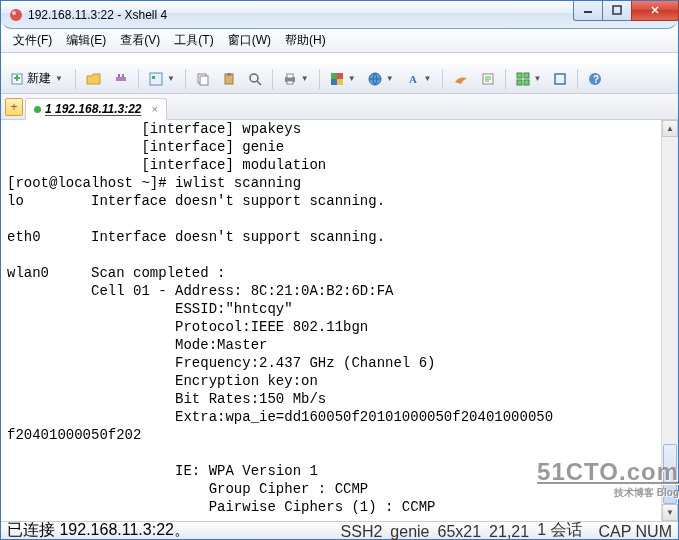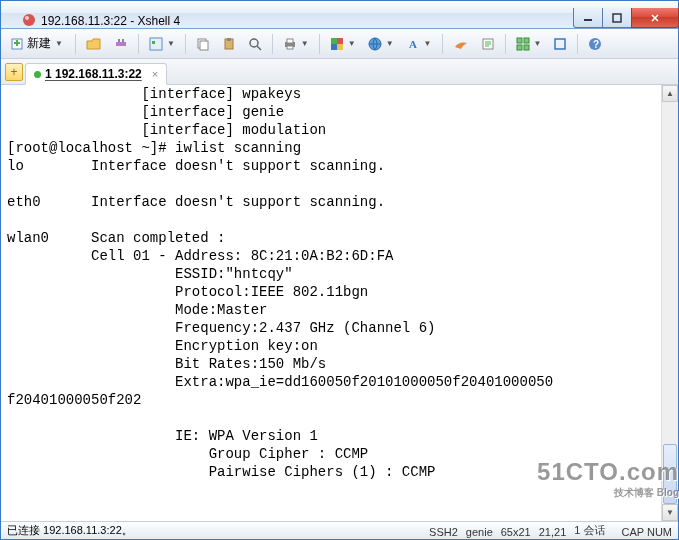--- a/index.html
+++ b/index.html
@@ -1,47 +1,47 @@
 <!DOCTYPE html>
 <html><head>
 <meta charset="utf-8">
 <style>
   * { box-sizing: border-box; margin: 0; padding: 0; }
   body { font-family: "Segoe UI", Tahoma, sans-serif; font-size: 12px; background: #fff; width: 679px; height: 540px; overflow: hidden; position: relative; }
   .window { width: 679px; height: 540px; border: 1px solid #3a79c4; display: flex; flex-direction: column; background: #fff; }
-  .titlebar { height: 28px; background: linear-gradient(to bottom, #fbfcfe 0%, #e7eff9 45%, #d7e4f3 46%, #e6eff9 100%); display: flex; align-items: flex-end; padding-left: 20px; border-bottom: 1px solid #7a9fc9; }
+  .titlebar { height: 28px; background: linear-gradient(to bottom, #fbfcfe 0%, #e7eff9 45%, #d7e4f3 46%, #e6eff9 100%); display: flex; align-items: center; padding-left: 7px; border-bottom: 1px solid #7a9fc9; border-radius: 11px; }
   .titlebar .icon { width: 16px; height: 16px; margin-right: 4px; }
   .titlebar .title { flex: 1; font-size: 12px; color: #000; }
   .winbtns { display: flex; height: 20px; margin-top: -8px; margin-right: -1px; }
   .winbtn { width: 30px; height: 20px; border: 1px solid #5a7ca8; border-top: none; display: flex; align-items: center; justify-content: center; font-size: 11px; color: #334; background: linear-gradient(to bottom, #eaf2fb, #cfdff2); margin-left: -1px; }
   .winbtn.min { border-bottom-left-radius: 3px; }
   .winbtn.close { width: 48px; background: linear-gradient(to bottom, #f07a6f, #d94f3f 45%, #c93a2a 46%, #e2654f); color: #fff; border-color: #9e3a2d; border-bottom-right-radius: 3px; }
   .menubar { height: 24px; background: linear-gradient(to bottom, #fdfefe, #eef1f6); border-bottom: 1px solid #c8cedb; display: flex; align-items: center; padding: 0 6px; gap: 2px; }
   .menubar .mitem { padding: 2px 6px; font-size: 12px; color: #000; }
-  .toolbar { height: 30px; background: linear-gradient(to bottom, #fbfcfe, #e3e8f1); border-bottom: 1px solid #c8cedb; display: flex; align-items: center; padding: 0 4px; gap: 2px; }
+  .toolbar { height: 30px; background: linear-gradient(to bottom, #fbfcfe, #e3e8f1); border-bottom: 1px solid #c8cedb; display: flex; align-items: center; padding: 0 4px; gap: 2px; margin-top: 11px; }
   .tbtn { height: 22px; display: flex; align-items: center; padding: 0 4px; border: 1px solid transparent; border-radius: 2px; gap: 3px; font-size: 12px; }
   .tbtn.lab { padding-right: 6px; }
   .tsep { width: 1px; height: 20px; background: #c8cedb; margin: 0 3px; }
   .drop { font-size: 8px; color: #555; margin-left: 1px; }
   .tabbar { height: 26px; background: linear-gradient(to bottom, #f7f8fb, #e7eaf0); border-bottom: 1px solid #c8cedb; display: flex; align-items: flex-end; padding-left: 4px; gap: 2px; }
   .addtab { width: 18px; height: 18px; background: linear-gradient(to bottom, #fff1c0, #ffd76a); border: 1px solid #cfa735; border-radius: 2px; display: flex; align-items: center; justify-content: center; font-size: 12px; color: #8a6d1f; margin-bottom: 3px; }
   .tab { height: 22px; background: #fff; border: 1px solid #c8cedb; border-bottom: 1px solid #fff; padding: 0 8px; display: flex; align-items: center; gap: 4px; font-size: 12px; border-radius: 3px 3px 0 0; margin-bottom: -1px; }
   .tab .dot { width: 7px; height: 7px; background: #3fb23f; border-radius: 50%; }
   .tab .x { font-size: 11px; color: #888; margin-left: 6px; }
   .terminal { flex: 1; background: #fff; position: relative; display: flex; }
   .term-inner { flex: 1; padding: 0 6px; font-family: "Courier New", monospace; font-size: 14px; line-height: 18px; white-space: pre; color: #000; overflow: hidden; }
   .scrollbar { width: 17px; background: #efefef; border-left: 1px solid #dcdcdc; display:flex; flex-direction:column; }
   .sbtn { height: 17px; background: linear-gradient(to bottom,#f7f7f7,#e3e3e3); border:1px solid #c7c7c7; display:flex; align-items:center; justify-content:center; font-size:8px; color:#555; }
   .strack { flex:1; position:relative; }
   .thumb { position:absolute; left:1px; right:1px; bottom:0; height:60px; background: linear-gradient(to bottom,#e8eefb,#c9d8ef); border:1px solid #9bb6df; border-radius:2px; }
-  .statusbar { height: 18px; background: linear-gradient(to bottom, #fdfefe, #e6eaf1); border-top: 1px solid #c8cedb; display: flex; align-items: center; font-size: 11px; padding: 0 6px; }
+  .statusbar { height: 18px; background: linear-gradient(to bottom, #fdfefe, #e6eaf1); border-top: 1px solid #c8cedb; display: flex; align-items: center; font-size: 16px; padding: 0 6px; }
   .statusbar .sleft { flex: 1; }
   .statusbar .sright { display: flex; gap: 8px; color: #333; align-items: flex-end; }
   .watermark { position: absolute; right: 0; bottom: 40px; text-align: right; font-family: Arial, sans-serif; color: rgba(70,70,70,0.55); pointer-events: none; font-weight: bold; }
-  .watermark .big { font-size: 24px; letter-spacing: 1px; text-shadow: 1px 1px 0 #fff; }
+  .watermark .big { font-size: 24px; letter-spacing: 1px; text-shadow: 1px 1px 0 #fff; text-decoration: underline; }
   .watermark .sm { font-size: 10px; text-shadow: 1px 1px 0 #fff; }
 </style>
 </head>
 <body>
 
 <div class="window">
 
   <div class="titlebar">
     <svg class="icon" viewBox="0 0 16 16">
         <circle cx="8" cy="8" r="6" fill="#d9534f"></circle>
@@ -60,20 +60,28 @@
           </svg>
         </div>
       <div class="winbtn close">
           <svg width="10" height="10">
             <path d="M2 2 L8 8 M8 2 L2 8" stroke="#fff" stroke-width="1.6"></path>
           </svg>
         </div>
     </div>
   </div>
 
+  <div class="menubar">
+    <div class="mitem">文件(F)</div>
+    <div class="mitem">编辑(E)</div>
+    <div class="mitem">查看(V)</div>
+    <div class="mitem">工具(T)</div>
+    <div class="mitem">窗口(W)</div>
+    <div class="mitem">帮助(H)</div>
+  </div>
 
   <div class="toolbar">
     <div class="tbtn lab">
         <svg width="14" height="14">
           <rect x="2" y="2" width="10" height="10" fill="#fff" stroke="#5a8bc9"></rect>
           <path d="M6 3 L8 3 L8 5 L10 5 L10 7 L8 7 L8 9 L6 9 L6 7 L4 7 L4 5 L6 5 Z" fill="#4bb24b"></path>
         </svg>
         <span>新建</span>
         <span class="drop">▼</span>
       </div>
@@ -182,21 +190,21 @@
           <circle cx="7" cy="7" r="6" fill="#5a8bc9"></circle>
           <text x="5" y="11" font-size="10" fill="#fff" font-weight="bold">?</text>
         </svg>
       </div>
   </div>
 
   <div class="tabbar">
     <div class="addtab">+</div>
     <div class="tab">
       <span class="dot"></span>
-      <span style="text-decoration:underline; text-decoration-color:#555; text-underline-offset:2px; font-weight:bold;">1 192.168.11.3:22</span>
+      <span style="text-decoration:underline; text-decoration-color:#555; text-underline-offset:2px; font-weight:bold;font-style:italic;">1 192.168.11.3:22</span>
       <span class="x">×</span>
     </div>
   </div>
 
   <div class="terminal">
     <div class="term-inner">                [interface] wpakeys
                 [interface] genie
                 [interface] modulation
 [root@localhost ~]# iwlist scanning
 lo        Interface doesn't support scanning.

